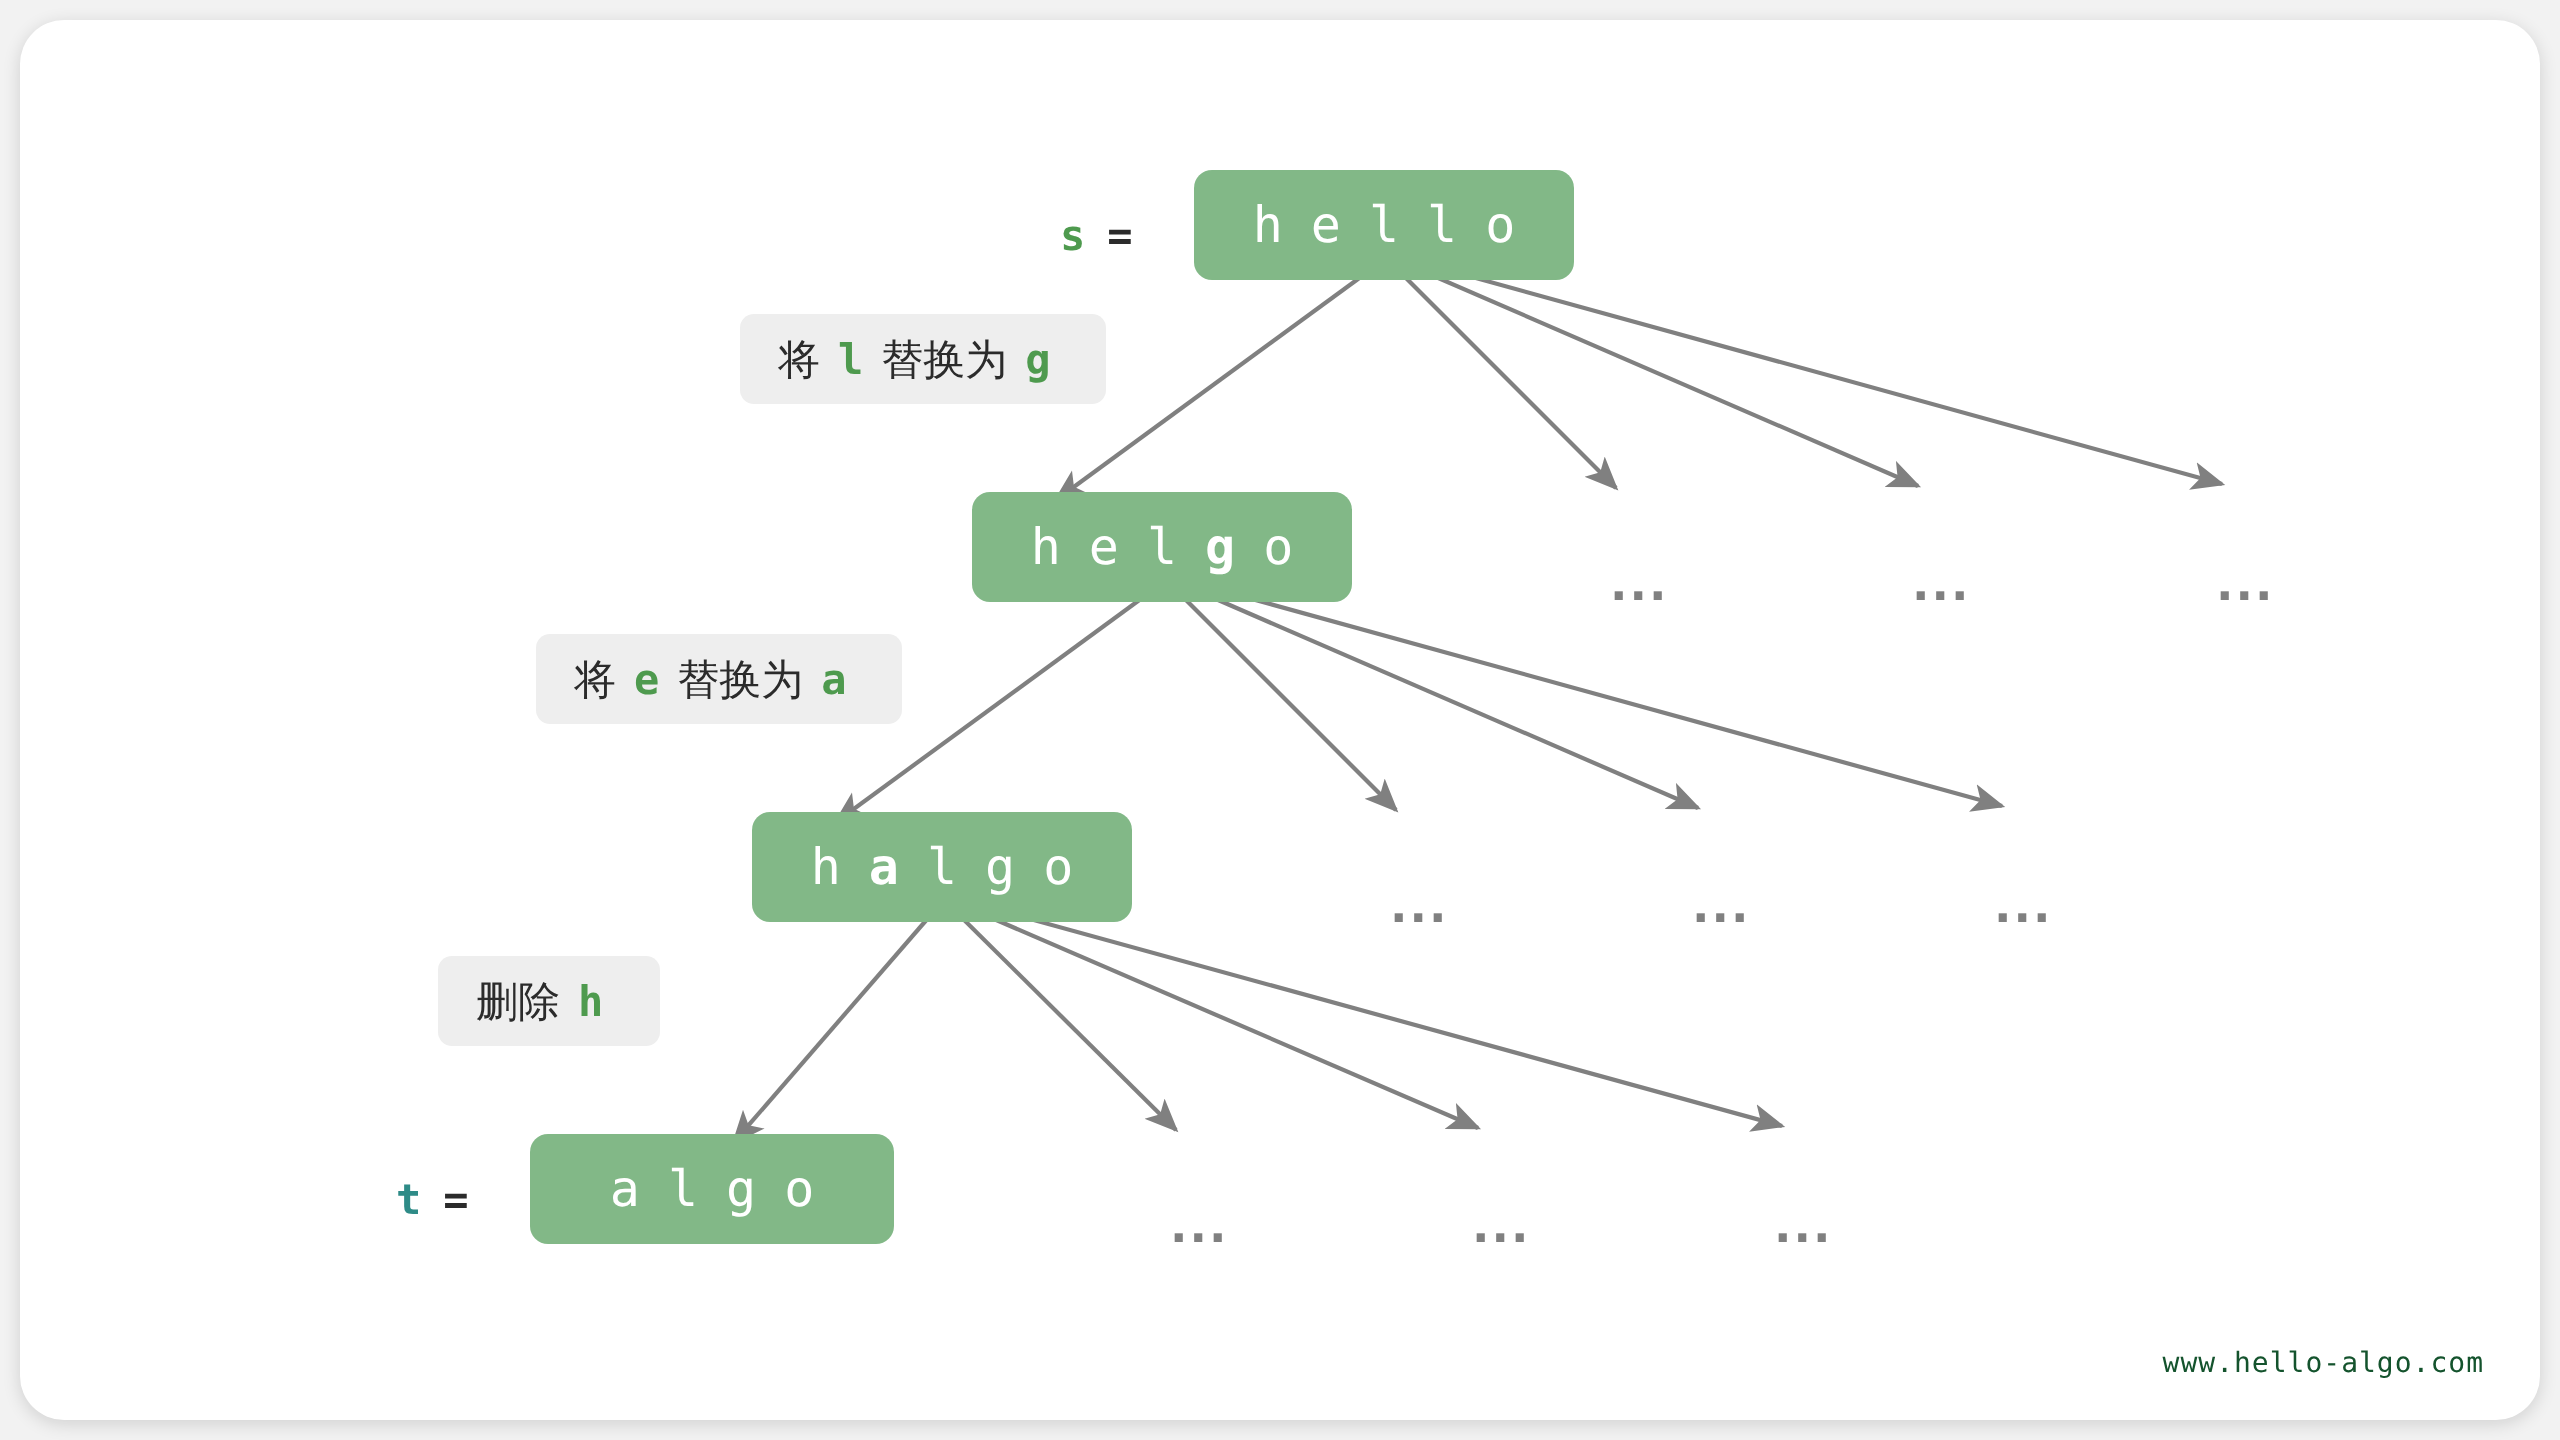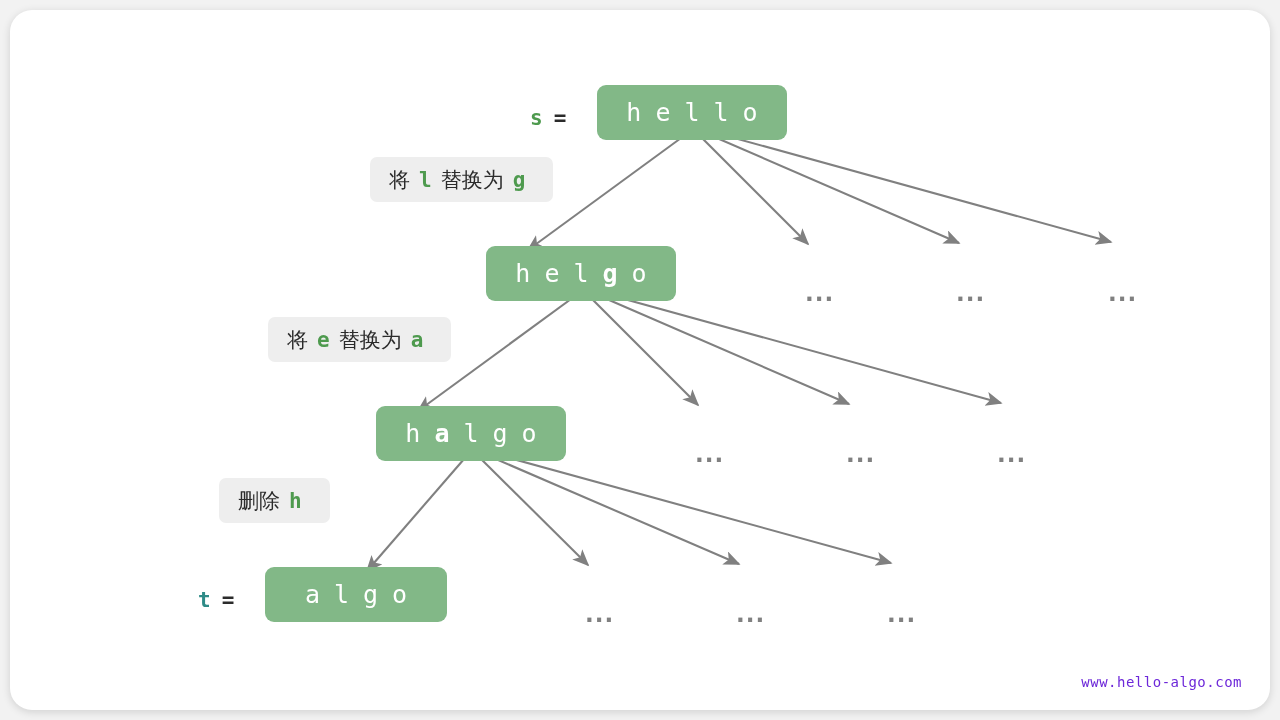--- a/index.html
+++ b/index.html
@@ -112,21 +112,21 @@
     font-weight: bold;
     letter-spacing: 1px;
     line-height: 1;
   }
 
   
   #watermark {
     position: absolute;
     right: 28px;
     bottom: 20px;
-    color: #6d28d9;
+    color: #14532d;
     font-family: "DejaVu Sans Mono", "Liberation Mono", monospace;
     font-size: 14px;
     letter-spacing: 0.5px;
   }
 </style>
 </head>
 <body>
 
 <div id="canvas">
   <div id="card">

